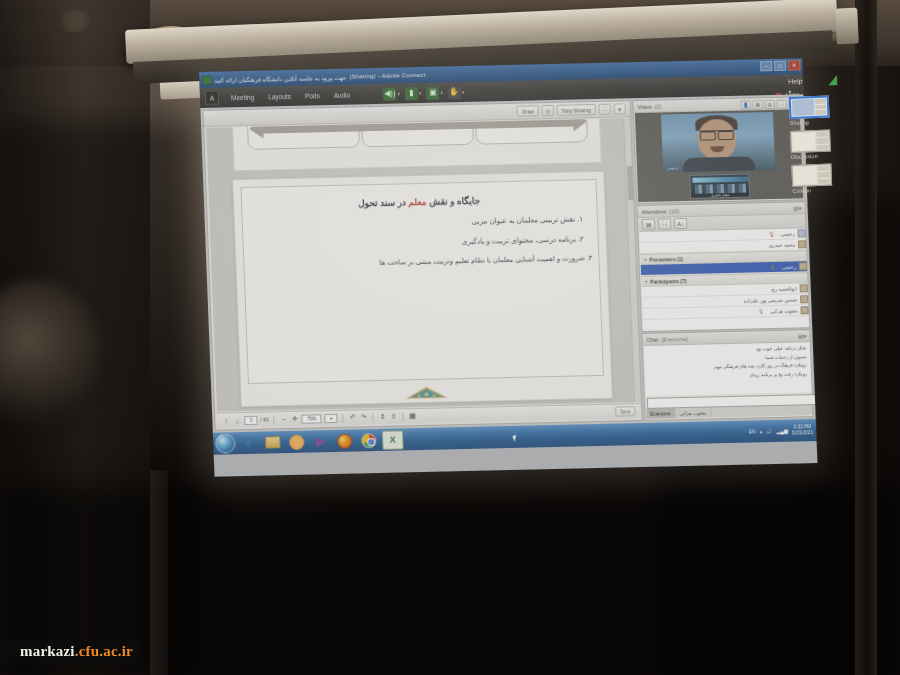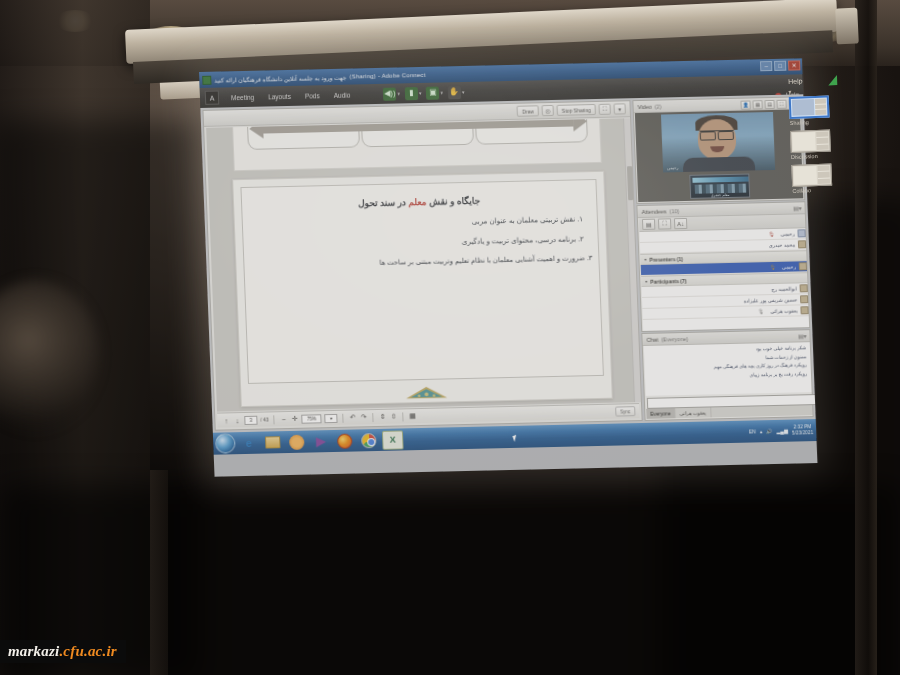--- a/index.html
+++ b/index.html
@@ -345,22 +345,22 @@
     background:#d9d4c9; display:grid; grid-template-columns:2fr 1fr; gap:1px; padding:1px;
   }
   .rail-thumb.sel{ border:2px solid #3f78c8; background:#cfe0f5;}
   .rt-a{ background:#aebdd2;} .rt-b{ background:#e8e4da; display:grid; grid-template-rows:1fr 1fr 1fr; gap:1px;}
   .rt-b i{ background:#cdc7bb; display:block;}
   .rail-label{ font-size:5.5px; color:#cfc8bd; margin-top:1px;}
 
   
   #watermark{
     position:absolute; left:0; bottom:12px;
-    background:#0b0b0b; padding:3px 9px 3px 8px;
-    font-style:italic; font-weight:bold; font-size:15px;
+    background:#0b0b0b; padding:3px 9px 3px 20px;
+    font-weight:bold; font-size:15px;
     letter-spacing:.2px;
     font-family:"Liberation Serif", serif;
   }
   #watermark .w1{ color:#f2efe9; }
   #watermark .w2{ color:#ef8a20; }
 
   
   #post{
     position:absolute; left:855px; top:0; width:22px; height:675px;
     background:linear-gradient(90deg,#241e19,#120e0b 60%,#2a231c);

